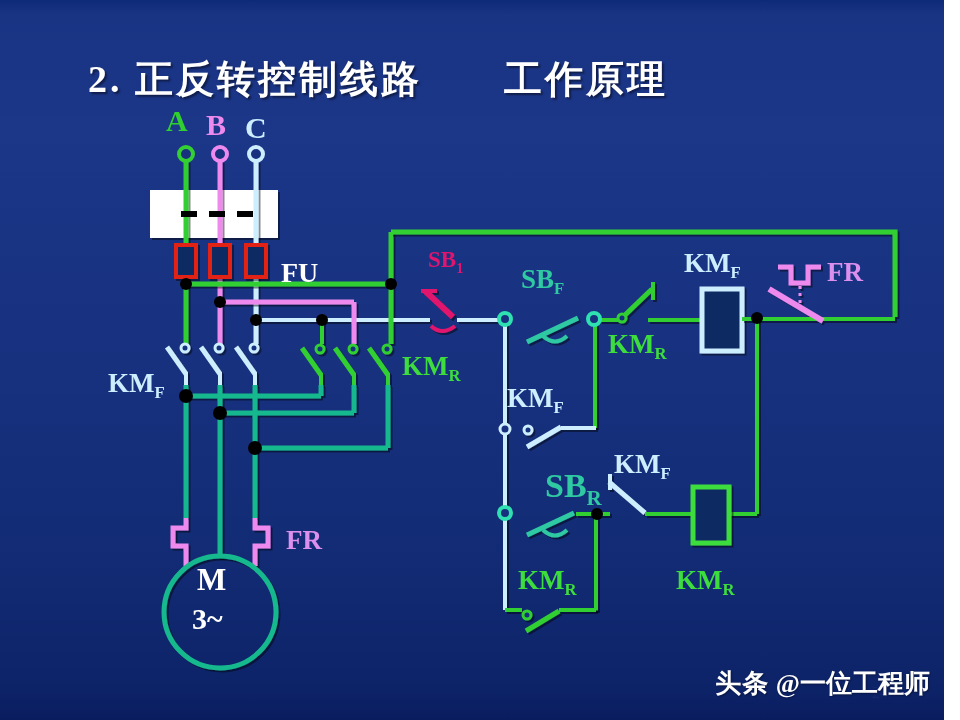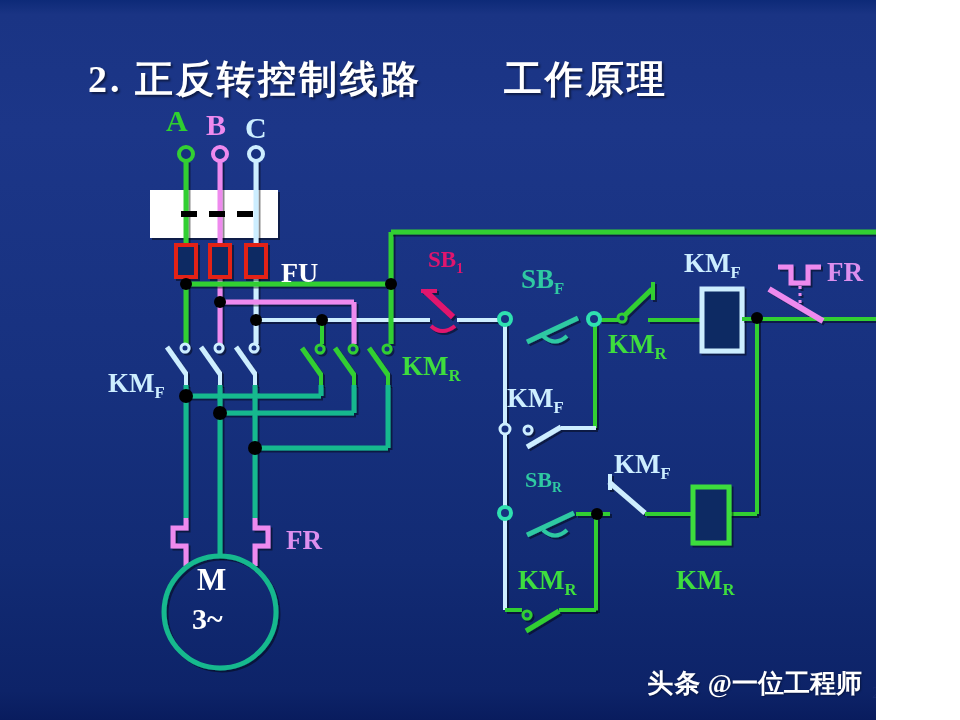--- a/index.html
+++ b/index.html
@@ -1,17 +1,17 @@
 <!DOCTYPE html>
 <html><head>
 <meta charset="utf-8">
 <style>
   html,body{margin:0;padding:0;}
   #slide{
-    position:relative;width:876px;height:720px;overflow:hidden;
+    position:relative;width:944px;height:720px;overflow:hidden;
     background:linear-gradient(180deg,#0d2a78 0%,#1a3484 2%,#1c3688 18%,#17317f 52%,#122b74 78%,#0d2368 96%,#091c5e 100%);
     font-family:"Liberation Serif",serif;
   }
   .lbl{position:absolute;font-weight:bold;line-height:1;white-space:nowrap;}
   .lbl sub{font-size:0.62em;line-height:1;}
   #title{position:absolute;left:88px;top:54px;font-size:38px;font-weight:bold;color:#ffffff;letter-spacing:3px;text-shadow:2px 2px 2px rgba(0,0,0,.45);}
   #watermark{position:absolute;right:14px;top:666px;font-family:Liberation Serif, serif;font-size:26px;color:#ffffff;z-index:5;text-shadow:1px 1px 2px rgba(0,0,0,.4);text-align:center;}
   #watermark .brand{font-weight:900;letter-spacing:1px;}
   #watermark .handle{font-weight:700;}
   #pagenum{position:absolute;left:872px;top:684px;font-size:16px;color:#16296f;font-family:"Liberation Serif",serif;z-index:4;}
@@ -216,21 +216,21 @@
   <div class="lbl" style="left:402px;top:353px;font-size:27px;color:#3edd3e;"><span>KM</span><sub>R</sub></div>
 
   <div class="lbl" style="left:428px;top:248px;font-size:23px;color:#e0156e;"><span>SB</span><sub>1</sub></div>
   <div class="lbl" style="left:521px;top:266px;font-size:27px;color:#2fc9a2;text-align:right;"><span>SB</span><sub>F</sub></div>
   <div class="lbl" style="left:608px;top:331px;font-size:27px;color:#3edd3e;"><span>KM</span><sub>R</sub></div>
   <div class="lbl" style="left:684px;top:250px;font-size:27px;color:#cdeeff;"><span>KM</span><sub>F</sub></div>
   <div class="lbl" style="left:827px;top:259px;font-size:27px;color:#dd8fee;"><span>FR</span></div>
 
   <div class="lbl" style="left:507px;top:385px;font-size:27px;color:#cdeeff;"><span>KM</span><sub>F</sub></div>
   <div class="lbl" style="left:614px;top:451px;font-size:27px;color:#cdeeff;"><span>KM</span><sub>F</sub></div>
-  <div class="lbl" style="left:525px;top:469px;font-size:22px;color:#2fc9a2;"><span>SB</span><sub>R</sub></div>
+  <div class="lbl" style="left:545px;top:469px;font-size:34px;color:#2fc9a2;"><span>SB</span><sub>R</sub></div>
   <div class="lbl" style="left:518px;top:567px;font-size:27px;color:#3edd3e;"><span>KM</span><sub>R</sub></div>
   <div class="lbl" style="left:676px;top:567px;font-size:27px;color:#3edd3e;"><span>KM</span><sub>R</sub></div>
 
   <div class="lbl" style="left:286px;top:527px;font-size:27px;color:#dd8fee;"><span>FR</span></div>
 
   <div class="lbl" style="left:197px;top:564px;font-size:31px;color:#ffffff;"><span>M</span></div>
   <div class="lbl" style="left:192px;top:604px;font-size:30px;color:#ffffff;"><span>3~</span></div>
 
   <div id="pagenum">24</div>
   <div id="watermark"><span class="brand">头条</span><span class="handle"> @一位工程师</span></div>

